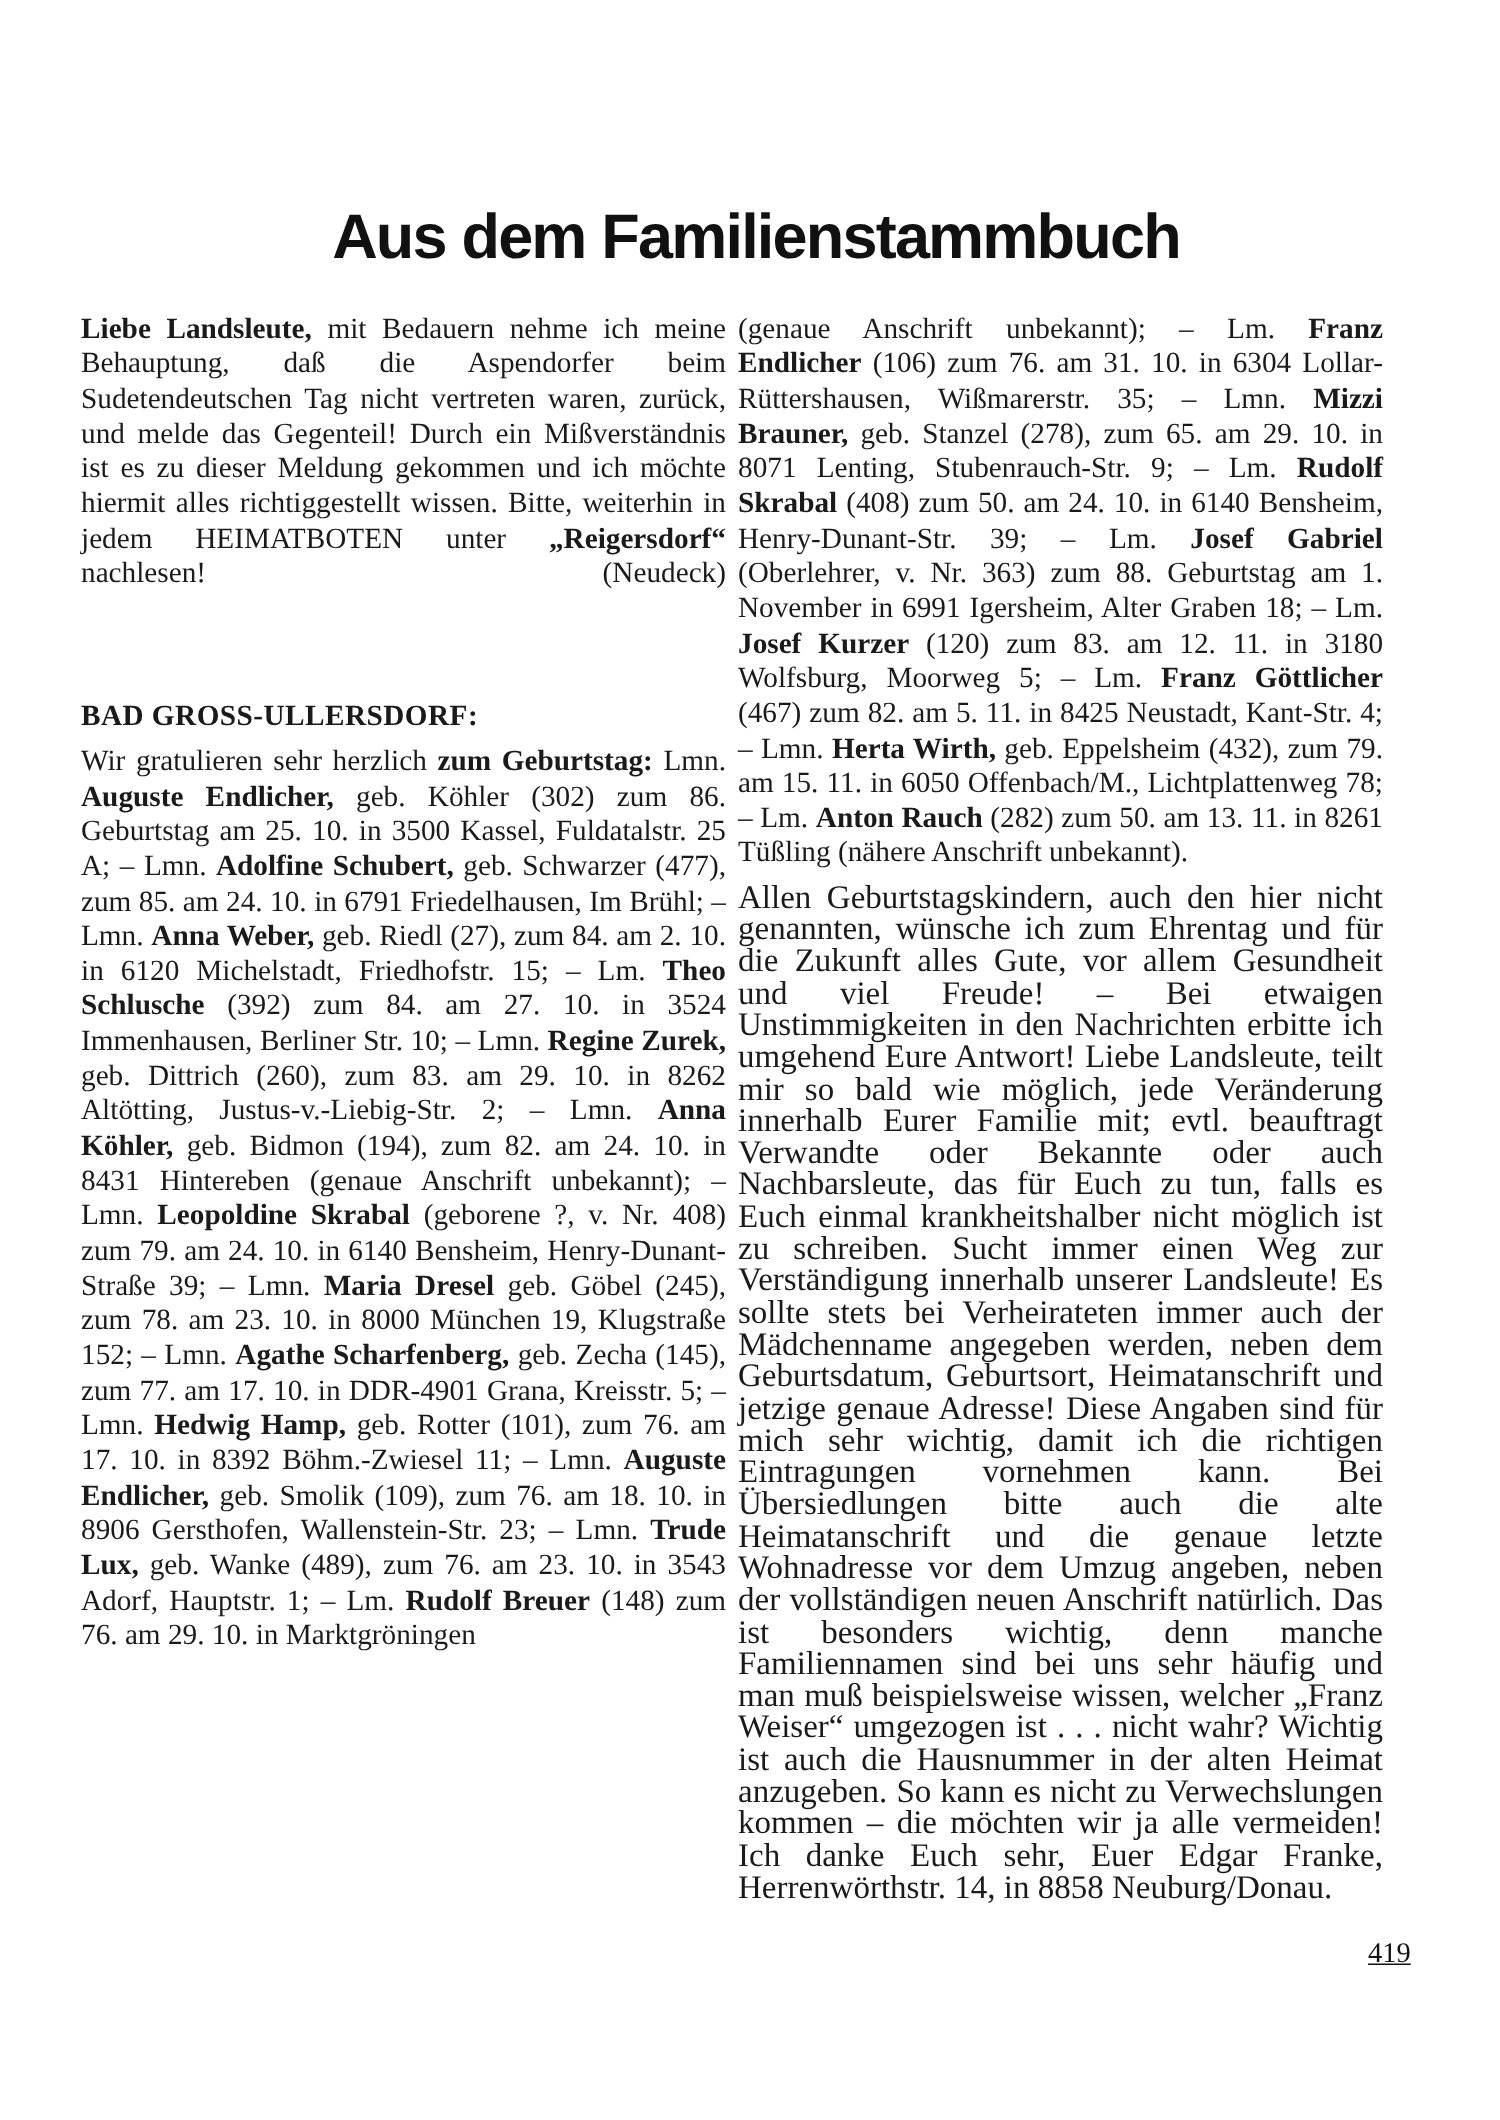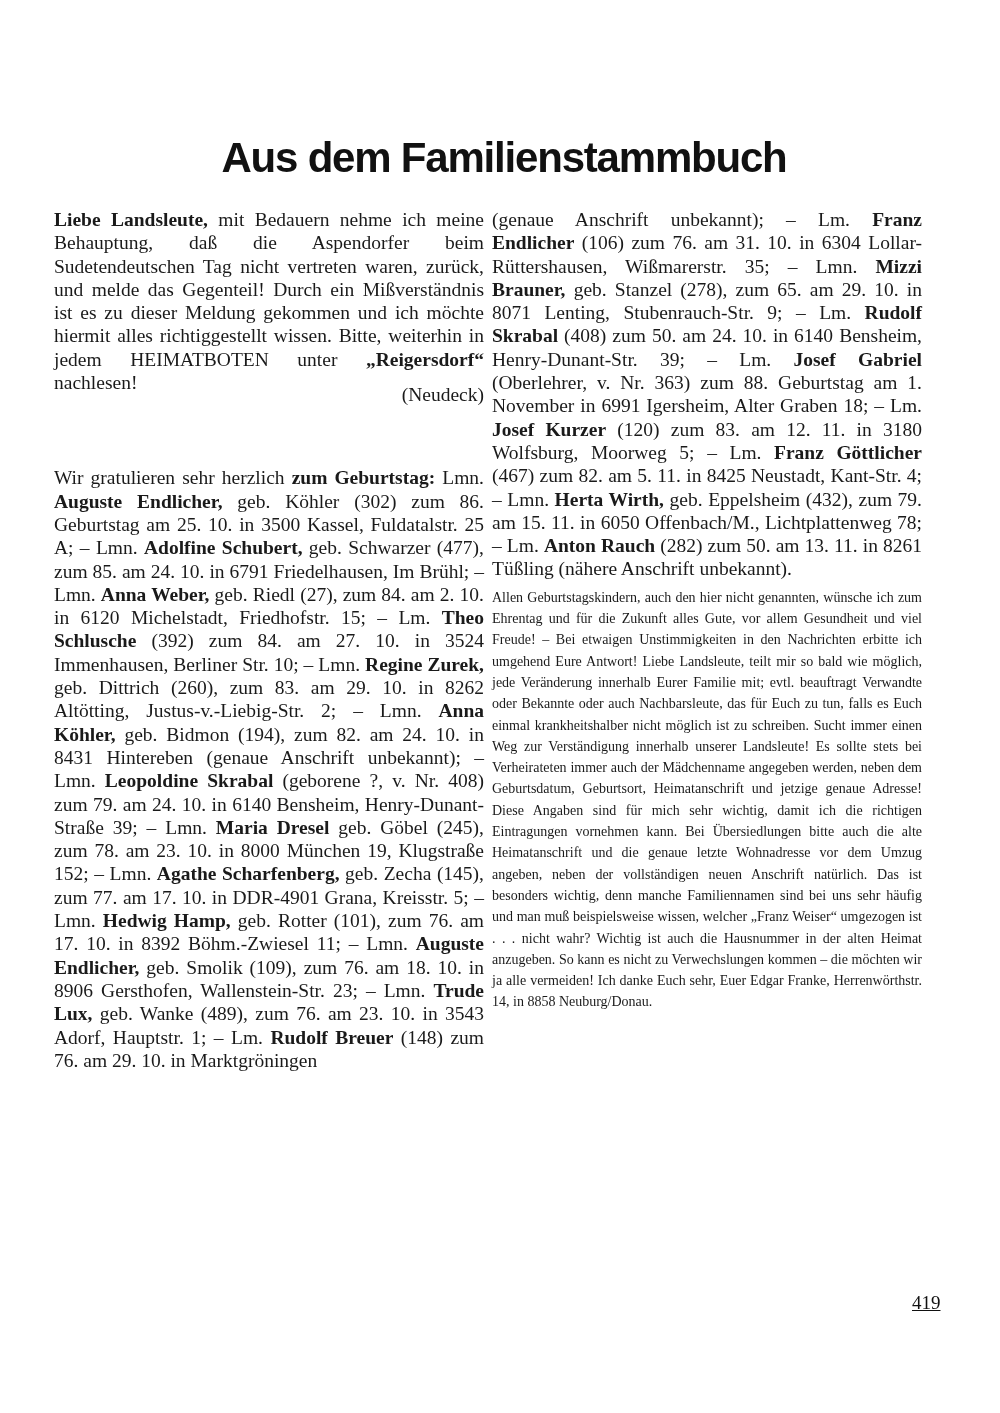--- a/index.html
+++ b/index.html
@@ -18,39 +18,40 @@
   .col-left { left: 54px; }
   .col-right { left: 492px; }
   .heading {
     font-weight: bold; font-size: 19.5px; line-height: 24px; margin: 0 0 6px 0;
     letter-spacing: 0.3px;
   }
   .para {
     font-size: 19.5px; line-height: 23.3px; text-align: justify;
     margin: 0; hyphens: manual;
   }
-  .para.small { font-size: 14px; line-height: 21.3px; margin-top: 6px; }
+  .para.small { font-size: 22px; line-height: 21.3px; margin-top: 6px; }
   .para b { font-weight: bold; }
   .section-gap { height: 72px; }
-  .sig { float: right; margin-top: 12px; }
+  .sig { float: right; }
   .page-number {
     position: absolute; left: 912px; top: 1292px; font-size: 19px; color: #111; text-decoration: underline;
   }
 </style>
 </head>
 <body>
 
 <h1 class="title">Aus dem Familienstammbuch</h1>
 
 <div class="col col-left">
   <section>
     <p class="para"><b>Liebe Landsleute,</b><span> mit Bedauern nehme ich meine Behauptung, daß die Aspendorfer beim Sudetendeutschen Tag nicht vertreten waren, zurück, und melde das Gegenteil! Durch ein Mißverständnis ist es zu dieser Meldung gekommen und ich möchte hiermit alles richtiggestellt wissen. Bitte, weiterhin in jedem HEIMATBOTEN unter </span><b>„Reigersdorf“</b><span> nachlesen!</span><span class="sig">(Neudeck)</span></p>
   </section>
   <div class="section-gap"></div>
   <section>
+    <h2 class="heading">BAD GROSS-ULLERSDORF:</h2>
     <p class="para"><span>Wir gratulieren sehr herzlich </span><b>zum Geburtstag:</b><span> Lmn. </span><b>Auguste Endlicher,</b><span> geb. Köhler (302) zum 86. Geburtstag am 25. 10. in 3500 Kassel, Fuldatalstr. 25 A; – Lmn. </span><b>Adolfine Schubert,</b><span> geb. Schwarzer (477), zum 85. am 24. 10. in 6791 Friedelhausen, Im Brühl; – Lmn. </span><b>Anna Weber,</b><span> geb. Riedl (27), zum 84. am 2. 10. in 6120 Michelstadt, Friedhofstr. 15; – Lm. </span><b>Theo Schlusche</b><span> (392) zum 84. am 27. 10. in 3524 Immenhausen, Berliner Str. 10; – Lmn. </span><b>Regine Zurek,</b><span> geb. Dittrich (260), zum 83. am 29. 10. in 8262 Altötting, Justus-v.-Liebig-Str. 2; – Lmn. </span><b>Anna Köhler,</b><span> geb. Bidmon (194), zum 82. am 24. 10. in 8431 Hintereben (genaue Anschrift unbekannt); – Lmn. </span><b>Leopoldine Skrabal</b><span> (geborene ?, v. Nr. 408) zum 79. am 24. 10. in 6140 Bensheim, Henry-Dunant-Straße 39; – Lmn. </span><b>Maria Dresel</b><span> geb. Göbel (245), zum 78. am 23. 10. in 8000 München 19, Klugstraße 152; – Lmn. </span><b>Agathe Scharfenberg,</b><span> geb. Zecha (145), zum 77. am 17. 10. in DDR-4901 Grana, Kreisstr. 5; – Lmn. </span><b>Hedwig Hamp,</b><span> geb. Rotter (101), zum 76. am 17. 10. in 8392 Böhm.-Zwiesel 11; – Lmn. </span><b>Auguste Endlicher,</b><span> geb. Smolik (109), zum 76. am 18. 10. in 8906 Gersthofen, Wallenstein-Str. 23; – Lmn. </span><b>Trude Lux,</b><span> geb. Wanke (489), zum 76. am 23. 10. in 3543 Adorf, Hauptstr. 1; – Lm. </span><b>Rudolf Breuer</b><span> (148) zum 76. am 29. 10. in Marktgröningen</span></p>
   </section>
 </div>
 
 <div class="col col-right">
   <p class="para"><span>(genaue Anschrift unbekannt); – Lm. </span><b>Franz Endlicher</b><span> (106) zum 76. am 31. 10. in 6304 Lollar-Rüttershausen, Wißmarerstr. 35; – Lmn. </span><b>Mizzi Brauner,</b><span> geb. Stanzel (278), zum 65. am 29. 10. in 8071 Lenting, Stubenrauch-Str. 9; – Lm. </span><b>Rudolf Skrabal</b><span> (408) zum 50. am 24. 10. in 6140 Bensheim, Henry-Dunant-Str. 39; – Lm. </span><b>Josef Gabriel</b><span> (Oberlehrer, v. Nr. 363) zum 88. Geburtstag am 1. November in 6991 Igersheim, Alter Graben 18; – Lm. </span><b>Josef Kurzer</b><span> (120) zum 83. am 12. 11. in 3180 Wolfsburg, Moorweg 5; – Lm. </span><b>Franz Göttlicher</b><span> (467) zum 82. am 5. 11. in 8425 Neustadt, Kant-Str. 4; – Lmn. </span><b>Herta Wirth,</b><span> geb. Eppelsheim (432), zum 79. am 15. 11. in 6050 Offenbach/M., Lichtplattenweg 78; – Lm. </span><b>Anton Rauch</b><span> (282) zum 50. am 13. 11. in 8261 Tüßling (nähere Anschrift unbekannt).</span></p>
   <p class="para small"><span>Allen Geburtstagskindern, auch den hier nicht genannten, wünsche ich zum Ehrentag und für die Zukunft alles Gute, vor allem Gesundheit und viel Freude! – Bei etwaigen Unstimmigkeiten in den Nachrichten erbitte ich umgehend Eure Antwort! Liebe Landsleute, teilt mir so bald wie möglich, jede Veränderung innerhalb Eurer Familie mit; evtl. beauftragt Verwandte oder Bekannte oder auch Nachbarsleute, das für Euch zu tun, falls es Euch einmal krankheitshalber nicht möglich ist zu schreiben. Sucht immer einen Weg zur Verständigung innerhalb unserer Landsleute! Es sollte stets bei Verheirateten immer auch der Mädchenname angegeben werden, neben dem Geburtsdatum, Geburtsort, Heimatanschrift und jetzige genaue Adresse! Diese Angaben sind für mich sehr wichtig, damit ich die richtigen Eintragungen vornehmen kann. Bei Übersiedlungen bitte auch die alte Heimatanschrift und die genaue letzte Wohnadresse vor dem Umzug angeben, neben der vollständigen neuen Anschrift natürlich. Das ist besonders wichtig, denn manche Familiennamen sind bei uns sehr häufig und man muß beispielsweise wissen, welcher „Franz Weiser“ umgezogen ist . . . nicht wahr? Wichtig ist auch die Hausnummer in der alten Heimat anzugeben. So kann es nicht zu Verwechslungen kommen – die möchten wir ja alle vermeiden! Ich danke Euch sehr, Euer Edgar Franke, Herrenwörthstr. 14, in 8858 Neuburg/Donau.</span></p>
 </div>
 
 <div class="page-number">419</div>

